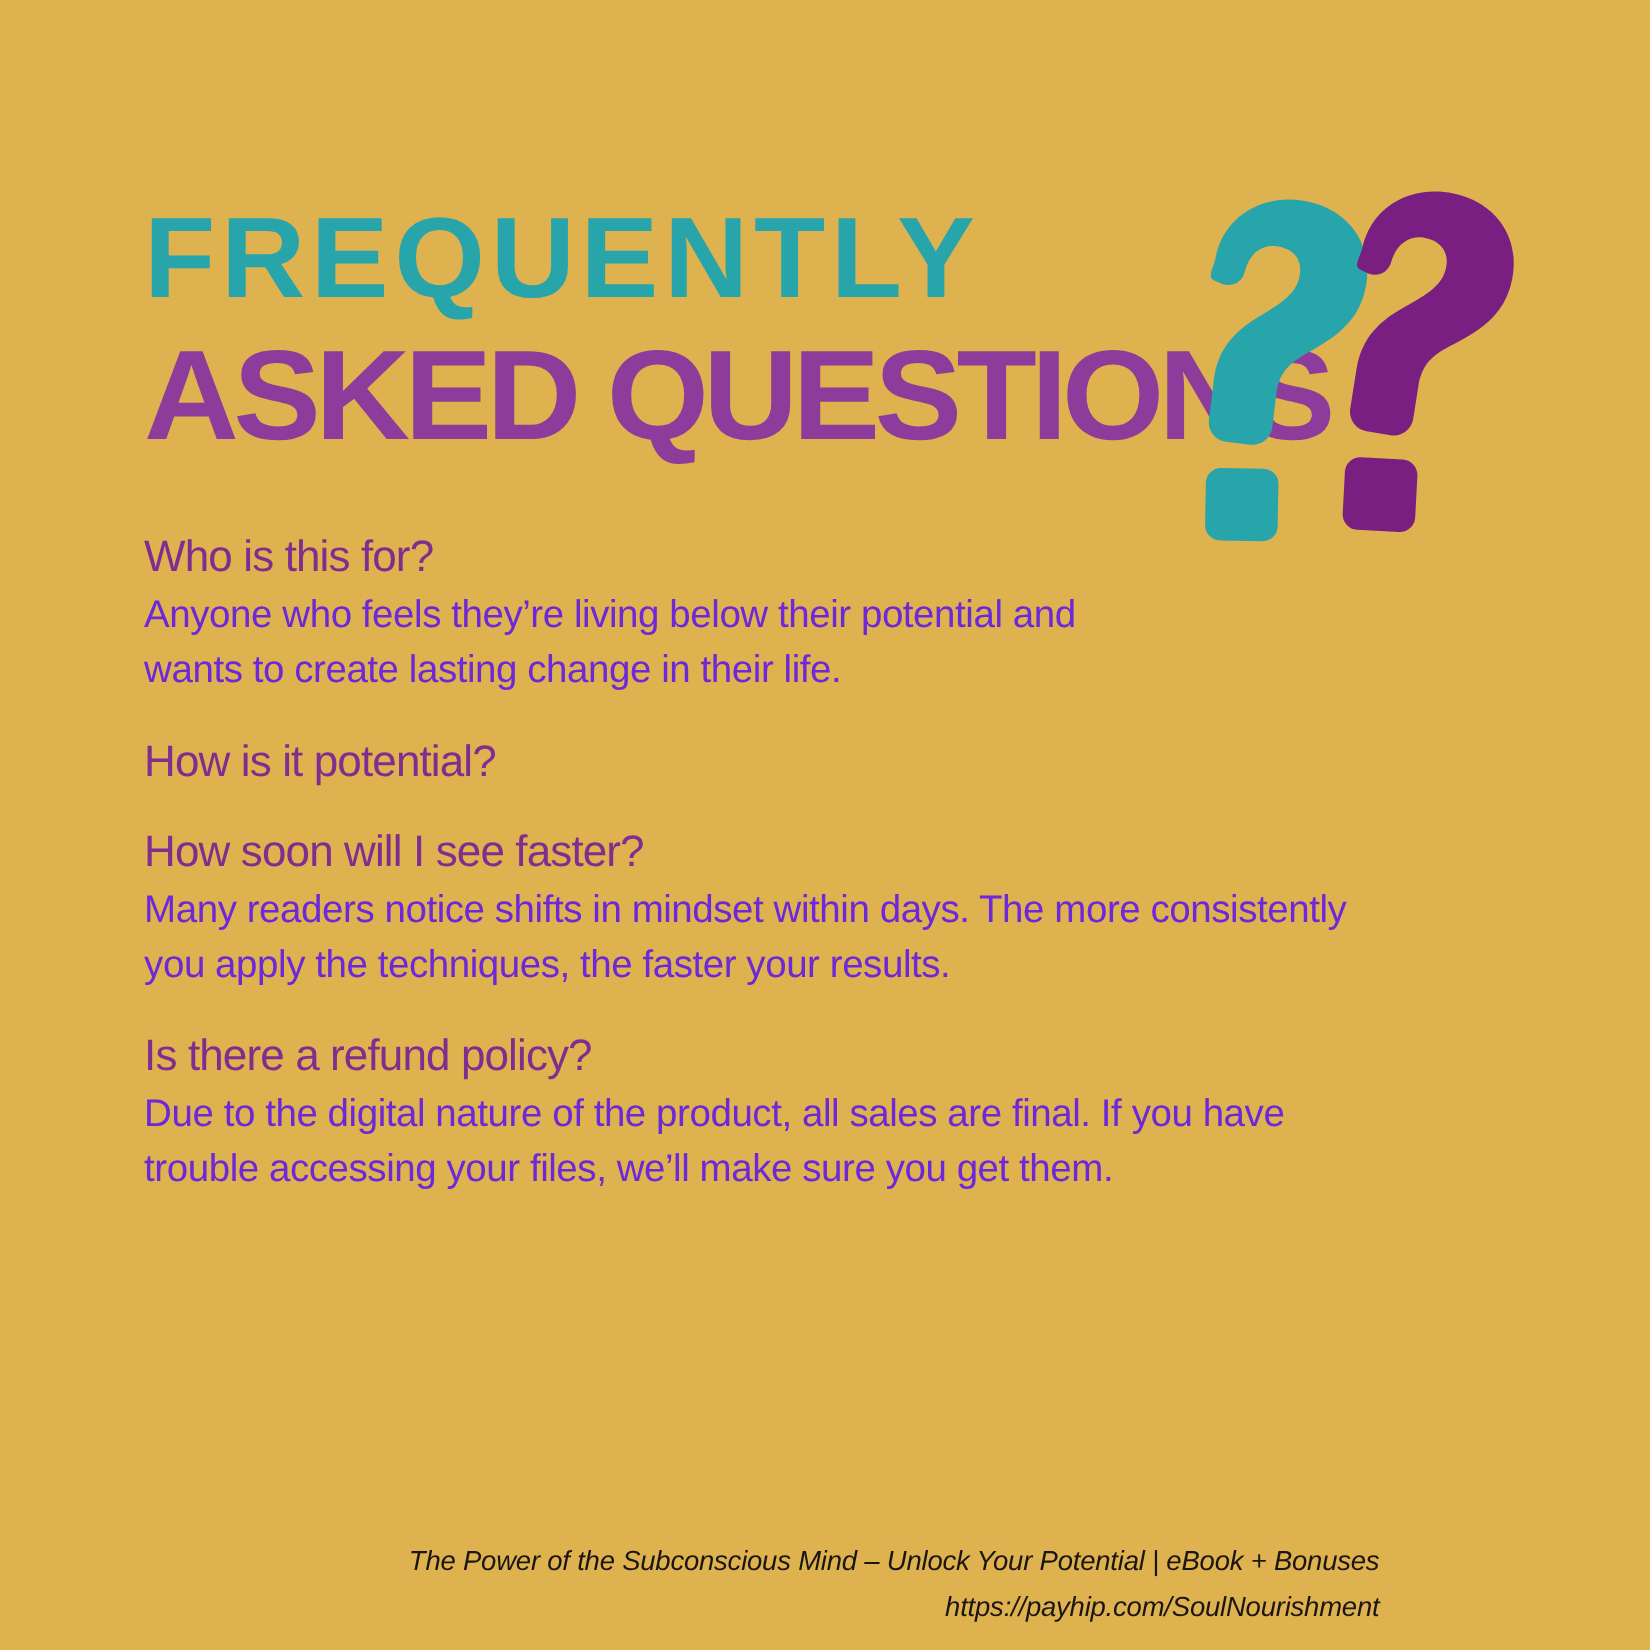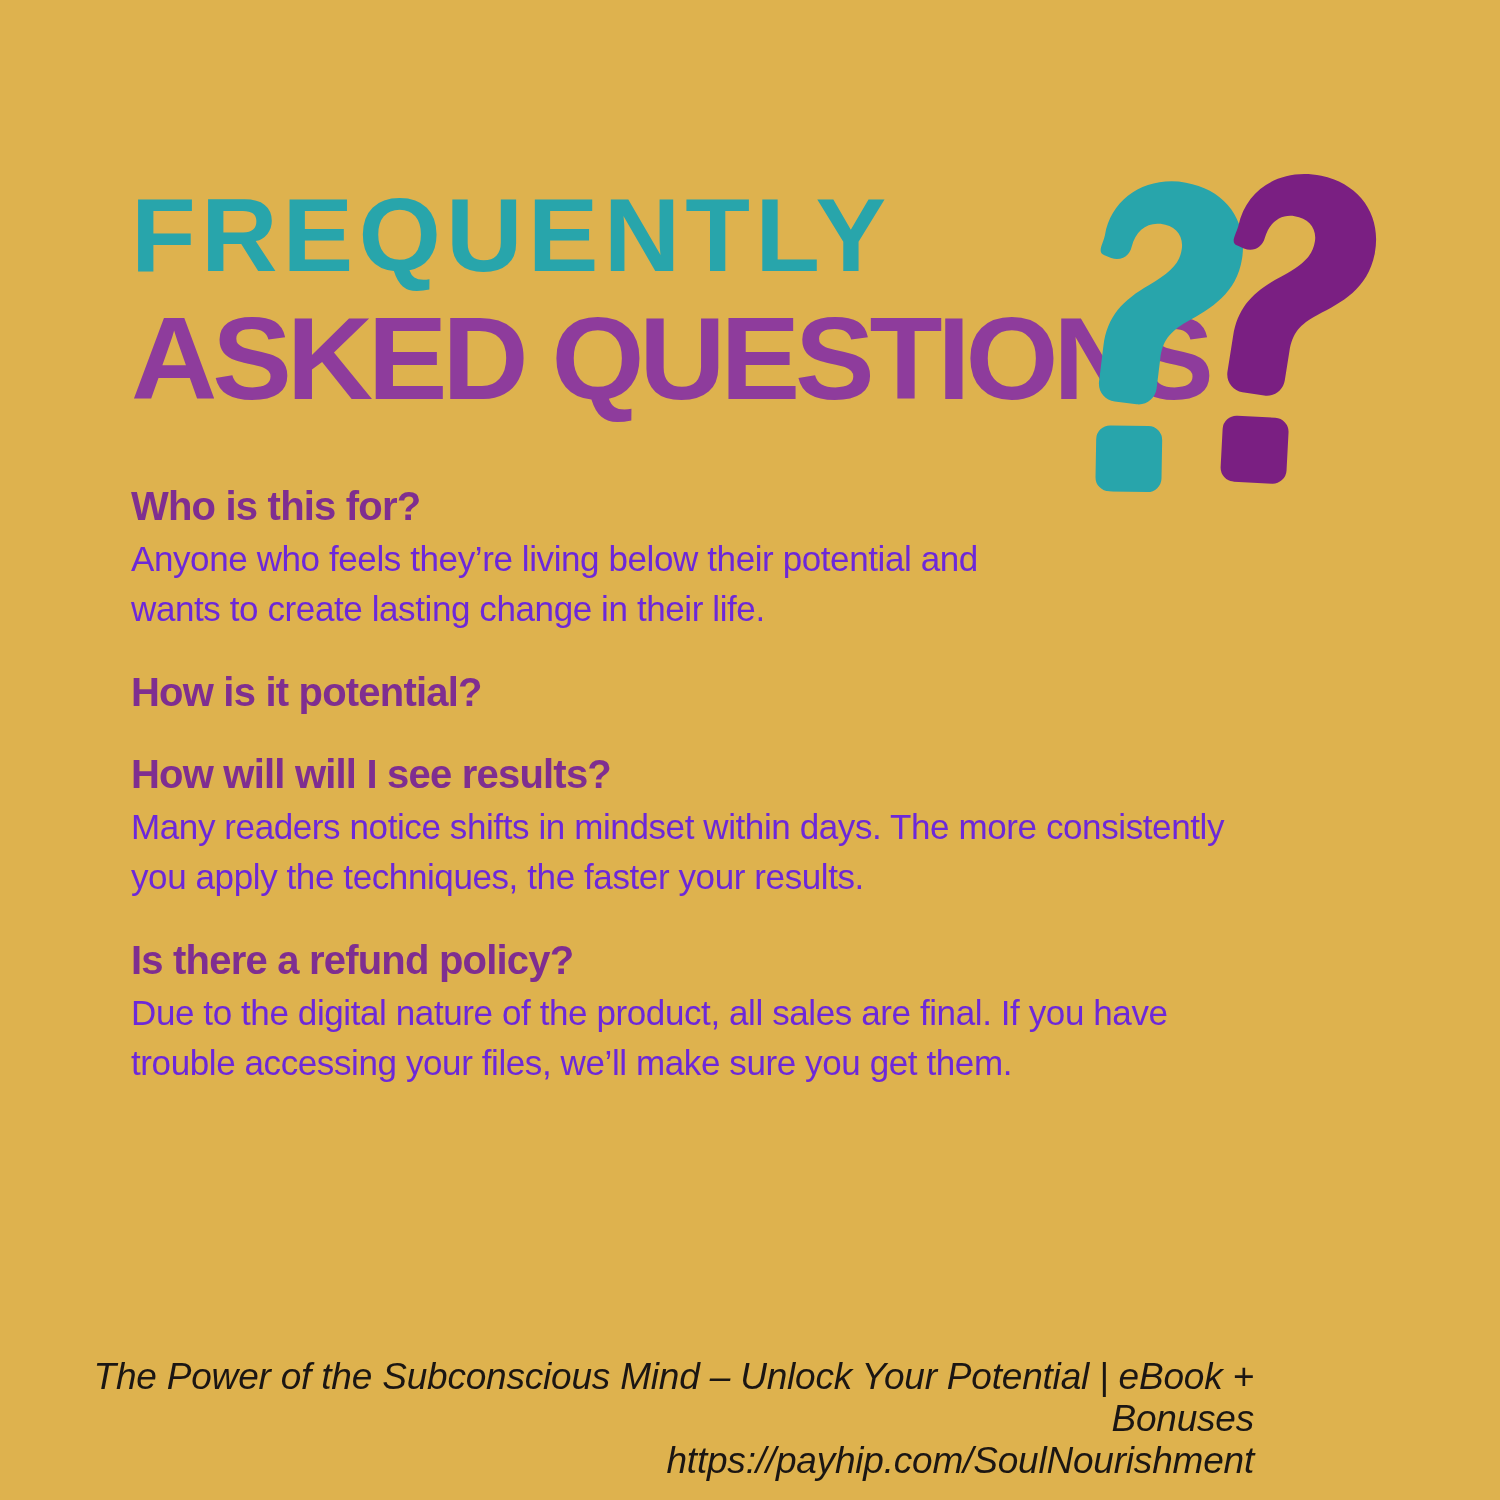--- a/index.html
+++ b/index.html
@@ -84,21 +84,21 @@
     position: absolute;
     left: 131px;
     top: 482px;
     width: 1260px;
   }
   .faq-item { margin-bottom: 34px; }
   .faq-item:last-child { margin-bottom: 0; }
 
   .faq-q {
     font-family: "Liberation Sans", sans-serif;
-    font-weight: bold;
+    font-weight: normal;
     font-size: 40px;
     line-height: 48px;
     letter-spacing: -0.8px;
     color: #7f2e90;
     margin: 0 0 4px 0;
     white-space: nowrap;
   }
 
   .faq-a {
     font-family: "Liberation Sans", sans-serif;
@@ -115,21 +115,21 @@
   .footer {
     position: absolute;
     right: 22px;
     bottom: 18px;
     width: 1200px;
     text-align: right;
   }
   .footer-line {
     font-family: "Liberation Sans", sans-serif;
     font-style: italic;
-    font-size: 37px;
+    font-size: 25px;
     line-height: 42px;
     letter-spacing: -0.2px;
     color: #1b1613;
     display: block;
   }
 </style>
 </head>
 <body>
 
 <div class="poster">
@@ -168,21 +168,21 @@
       <p class="faq-q">Who is this for?</p>
       <p class="faq-a">Anyone who feels they’re living below their potential and
 wants to create lasting change in their life.</p>
     </div>
 
     <div class="faq-item">
       <p class="faq-q">How is it potential?</p>
     </div>
 
     <div class="faq-item">
-      <p class="faq-q">How will will I see results?</p>
+      <p class="faq-q">How soon will I see faster?</p>
       <p class="faq-a">Many readers notice shifts in mindset within days. The more consistently
 you apply the techniques, the faster your results.</p>
     </div>
 
     <div class="faq-item">
       <p class="faq-q">Is there a refund policy?</p>
       <p class="faq-a">Due to the digital nature of the product, all sales are final. If you have
 trouble accessing your files, we’ll make sure you get them.</p>
     </div>
 

